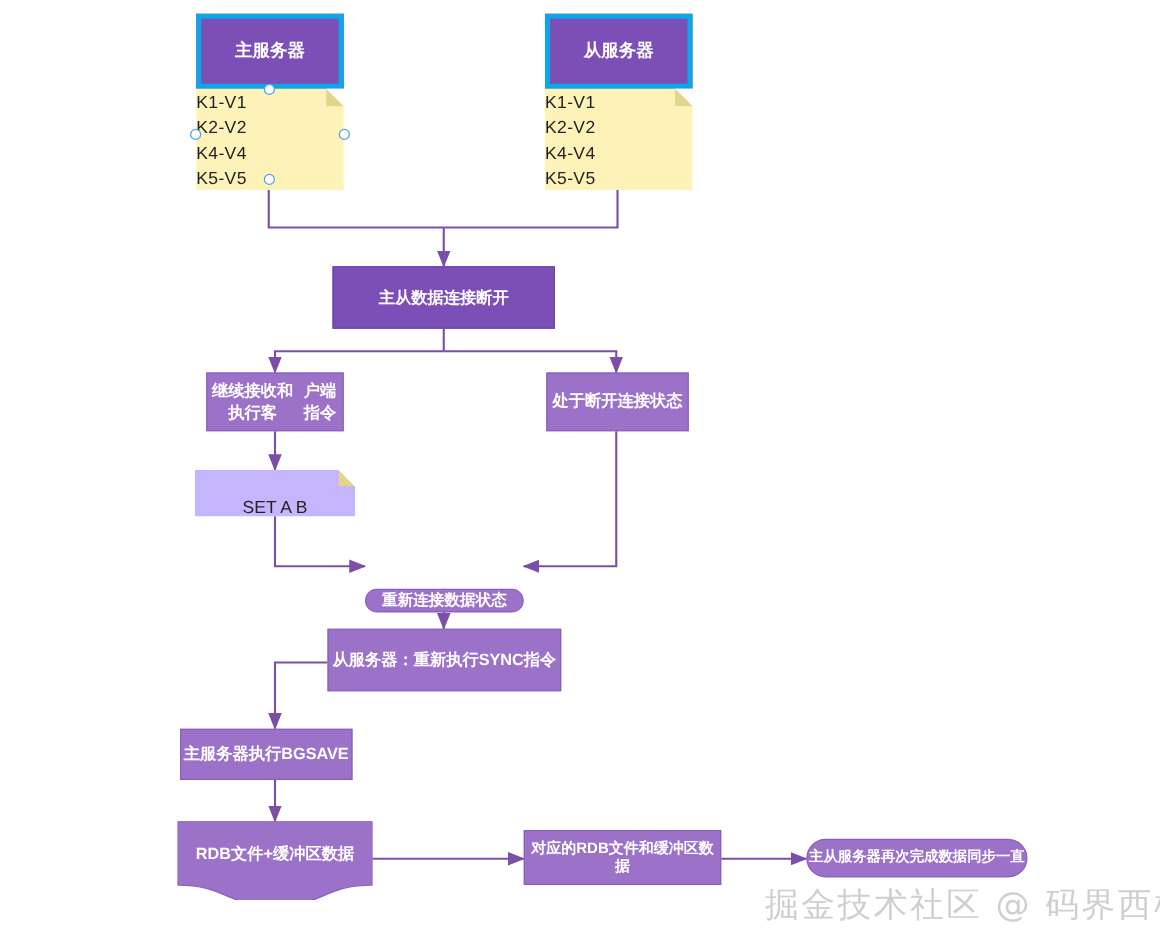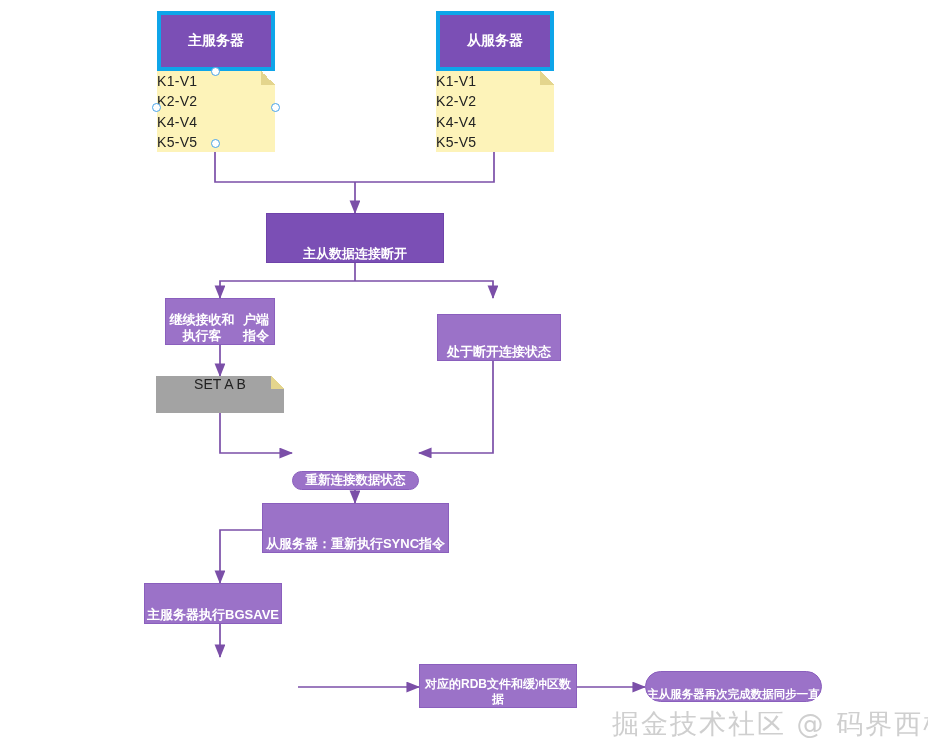--- a/index.html
+++ b/index.html
@@ -25,21 +25,21 @@
     width: 928px;
     height: 750px;
     pointer-events: none;
   }
 
   
   .node {
     position: absolute;
     box-sizing: border-box;
     display: flex;
-    align-items: flex-end;
+    align-items: center;
     justify-content: center;
     text-align: center;
     color: #ffffff;
     line-height: 1.25;
   }
   .proc {
     background: #9b72c8;
     border: 1px solid #8a5fbd;
     font-size: 13px;
     font-weight: bold;
@@ -92,25 +92,25 @@
   }
   .kv-line {
     line-height: 1.45;
     letter-spacing: 0.3px;
   }
 
   
   .sticky-small {
     position: absolute;
     box-sizing: border-box;
-    background: #a3a3a3;
+    background: #c4b5fd;
     color: #222222;
     font-size: 14px;
     display: flex;
-    align-items: flex-start;
+    align-items: flex-end;
     justify-content: center;
   }
   .sticky-small .fold {
     position: absolute;
     top: 0;
     right: 0;
     width: 13px;
     height: 13px;
     background: linear-gradient(225deg, #ffffff 0 50%, #e4d58d 50% 100%);
   }
@@ -235,41 +235,47 @@
 
   <div class="node proc dark" style="left:266px; top:213px; width:178px; height:50px;">
     <span>主从数据连接断开</span>
   </div>
 
   <div class="node proc" style="left:165px; top:298px; width:110px; height:47px; flex-direction:row;">
     <span>继续接收和执行客</span>
     <span>户端指令</span>
   </div>
 
-  <div class="node proc" style="left:437px; top:298px; width:124px; height:47px;margin-top:16px;">
+  <div class="node proc" style="left:437px; top:298px; width:114px; height:47px;">
     <span>处于断开连接状态</span>
   </div>
 
   <div class="sticky-small" style="left:156px; top:376px; width:128px; height:37px;">
     <span class="fold"></span>
     <span>SET A B</span>
   </div>
 
   <div class="node rounded" style="left:292px; top:436px; width:127px; height:19px;margin-top:35px;">
     <span>重新连接数据状态</span>
   </div>
 
   <div class="node proc" style="left:262px; top:503px; width:187px; height:50px;">
     <span>从服务器：重新执行SYNC指令</span>
   </div>
 
   <div class="node proc" style="left:144px; top:583px; width:138px; height:41px;">
     <span>主服务器执行BGSAVE</span>
   </div>
 
+  <div class="docnode" style="left:142px; top:657px; width:156px; height:63px;">
+    <svg width="156" height="63" viewBox="0 0 156 63" xmlns="http://www.w3.org/2000/svg">
+      <path d="M0,0 L156,0 L156,51 C117,51 117,68 78,68 C39,68 39,51 0,51 Z" fill="#9b72c8" stroke="#8a5fbd" stroke-width="1"></path>
+    </svg>
+    <div class="doclabel" style="height:51px;">RDB文件+缓冲区数据</div>
+  </div>
 
   <div class="node proc" style="left:419px; top:664px; width:158px; height:44px; font-size:12px;">
     <span>对应的RDB文件和缓冲区数据</span>
   </div>
 
   <div class="node rounded" style="left:645px; top:671px; width:177px; height:31px; font-size:11.5px;">
     <span>主从服务器再次完成数据同步一直</span>
   </div>
 
   <div class="watermark" style="left:612px; top:706px;">

